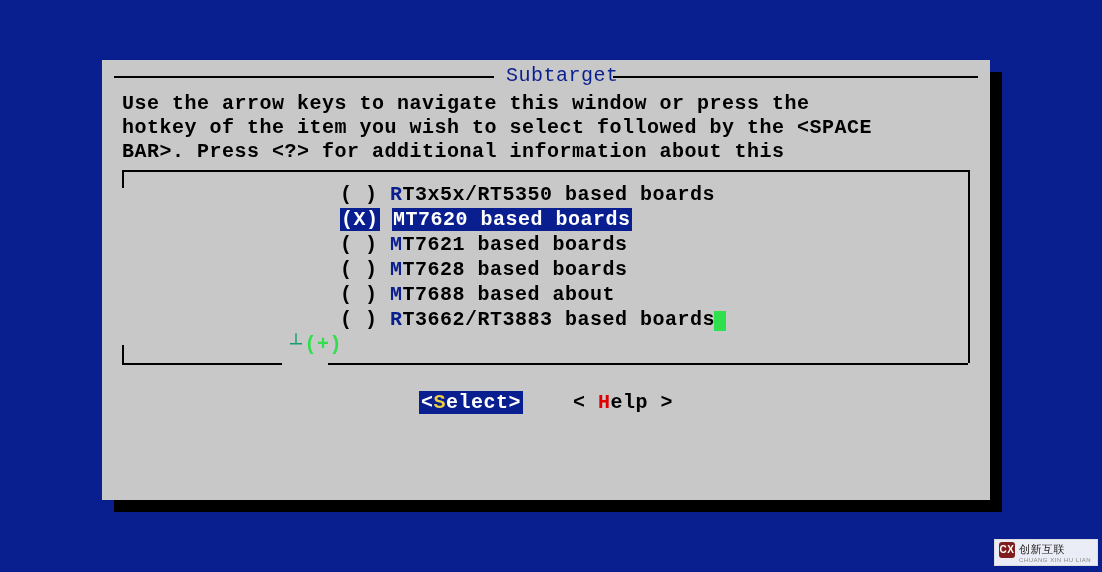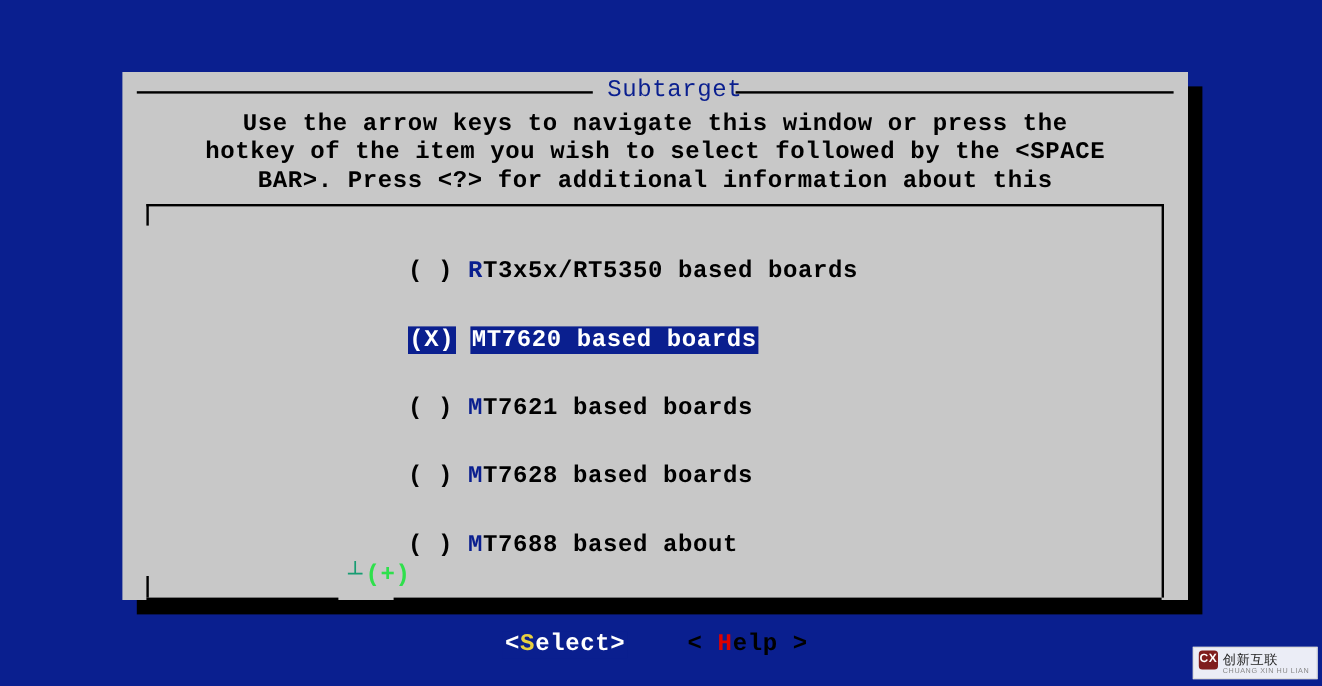--- a/index.html
+++ b/index.html
@@ -49,21 +49,20 @@
     top: -2px;
     color: #0a1f8f;
     font-weight: normal;
     padding: 0 6px;
   }
   .instructions {
     color: #000;
     margin: 4px 8px 6px 8px;
     white-space: pre;
     line-height: 24px;
-    text-align: center;
   }
   .inner-frame {
     margin: 6px 8px 0 8px;
     border: 2px solid #000;
     border-left-width: 0;
     border-bottom-width: 0;
     padding: 10px 8px 6px 8px;
     position: relative;
   }
   .inner-left-stub-top, .inner-left-stub-bot {
@@ -91,21 +90,20 @@
     height: 2px;
     background: #000;
   }
   .option-list {
     margin-left: 210px;
   }
   .option-row {
     line-height: 25px;
     height: 25px;
     white-space: pre;
-    margin-top: 32px;
   }
   .opt-marker { color: #000; }
   .opt-hotkey { color: #e00000; }
   .opt-label { color: #000; }
   .row-selected .opt-marker {
     background: #0a1f8f;
     color: #fff;
     padding: 0 1px;
   }
   .row-selected .opt-rest {
@@ -204,20 +202,21 @@
       <div class="option-row row-unsel"><span class="opt-marker">( )</span> <span class="opt-hotkey">R</span><span class="opt-label">T3x5x/RT5350 based boards</span></div>
 
       <div class="option-row row-selected"><span class="opt-marker">(X)</span> <span class="opt-rest"><span class="opt-hotkey">M</span><span>T7620 based boards</span></span></div>
 
       <div class="option-row row-unsel"><span class="opt-marker">( )</span> <span class="opt-hotkey">M</span><span class="opt-label">T7621 based boards</span></div>
 
       <div class="option-row row-unsel"><span class="opt-marker">( )</span> <span class="opt-hotkey">M</span><span class="opt-label">T7628 based boards</span></div>
 
       <div class="option-row row-unsel"><span class="opt-marker">( )</span> <span class="opt-hotkey">M</span><span class="opt-label">T7688 based about</span></div>
 
+      <div class="option-row row-unsel"><span class="opt-marker">( )</span> <span class="opt-hotkey">R</span><span class="opt-label">T3662/RT3883 based boards</span><span class="cursor-block"></span></div>
 
     </div>
     <div class="scroll-indicator"><span class="scroll-glyph">┴</span><span>(+)</span></div>
   </div>
 
   <div class="buttons-row"><span class="btn-selected"><span>&lt;</span><span class="btn-hot">S</span><span>elect</span><span>&gt;</span></span>    <span><span>&lt;</span> <span class="btn-hot-unsel">H</span><span>elp</span> <span>&gt;</span></span></div>
 
 </div>
 
 <div class="watermark">

